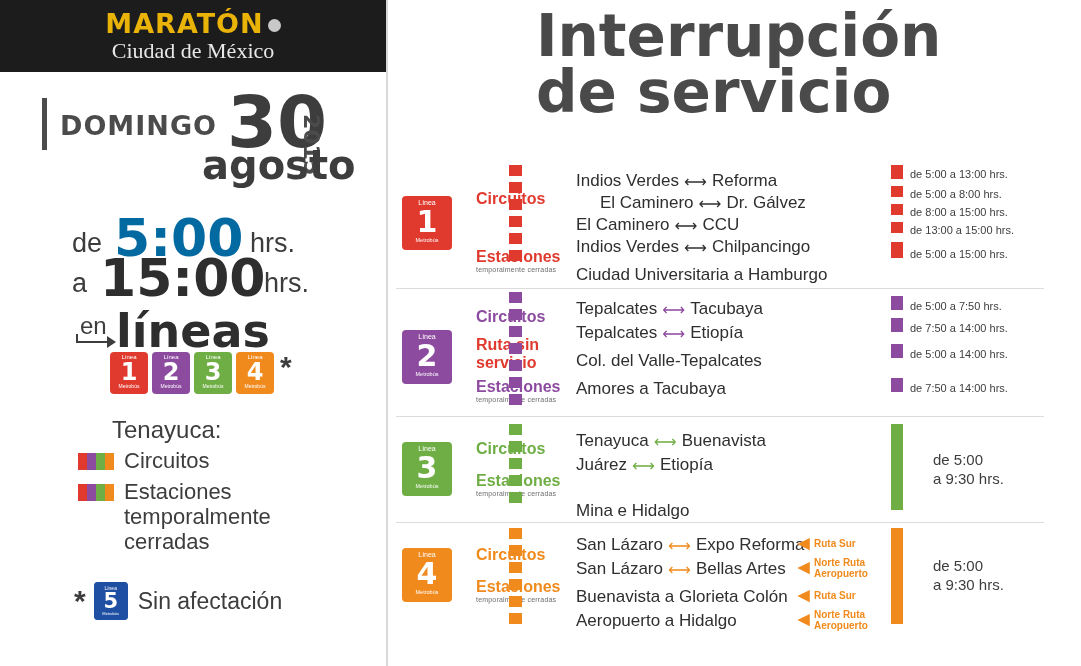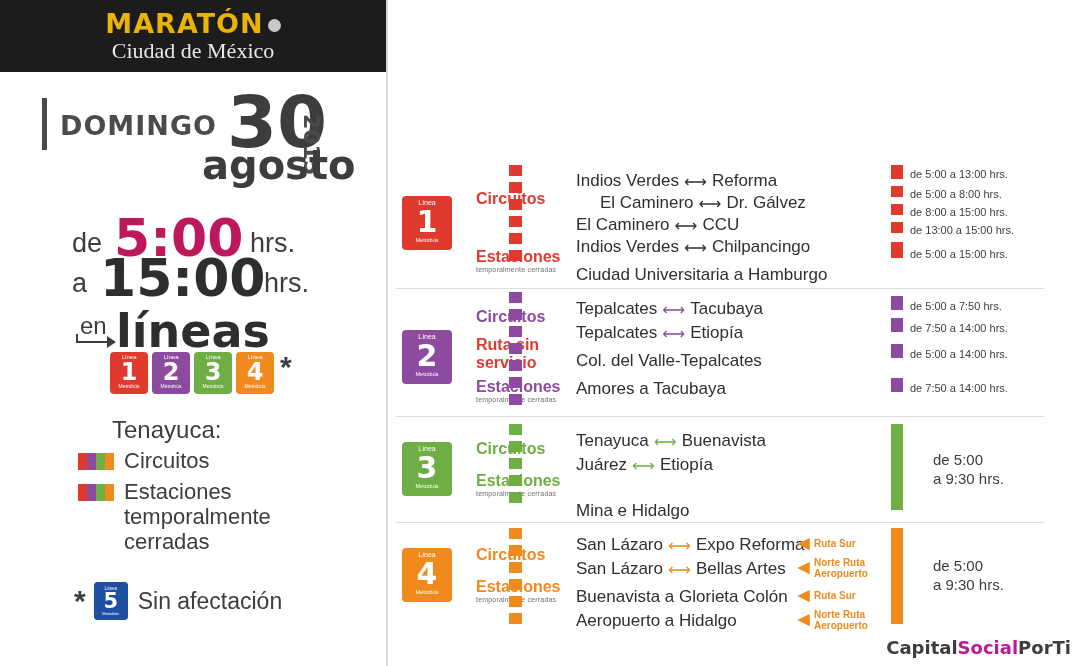--- a/index.html
+++ b/index.html
@@ -60,21 +60,21 @@
   .agosto{
     position:absolute;left:160px;top:46px;
     font-size:40px;font-weight:bold;color:#3d3d3d;
     font-family:"DejaVu Sans", sans-serif;
   }
 
   .hours{
     position:absolute;left:72px;top:212px;width:300px;height:86px;
   }
   .hours .de{position:absolute;left:0;top:16px;font-size:27px;color:#3d3d3d;}
-  .hours .t1{position:absolute;left:42px;top:-4px;font-size:52px;font-weight:bold;color:#be185d;font-family:"DejaVu Sans", sans-serif;}
+  .hours .t1{position:absolute;left:42px;top:-4px;font-size:52px;font-weight:bold;color:#0369a1;font-family:"DejaVu Sans", sans-serif;}
   .hours .hrs{position:absolute;left:178px;top:16px;font-size:27px;color:#3d3d3d;}
   .hours .a{position:absolute;left:0;top:56px;font-size:27px;color:#3d3d3d;}
   .hours .t2{position:absolute;left:28px;top:36px;font-size:52px;font-weight:bold;color:#2e2e2e;font-family:"DejaVu Sans", sans-serif;}
   .hours .hrs2{position:absolute;left:192px;top:56px;font-size:27px;color:#3d3d3d;}
 
   .enlineas{position:absolute;left:72px;top:308px;width:300px;height:40px;}
   .enlineas .en{position:absolute;left:8px;top:4px;font-size:24px;color:#3d3d3d;}
   .enlineas .arrow{
     position:absolute;left:4px;top:26px;width:38px;height:10px;
   }
@@ -255,20 +255,24 @@
       <span class="cap2">Metrobús</span>
     </span>
     <span class="sin-label">Sin afectación</span>
   </div>
 </div>
 
 <div class="vdiv"></div>
 
 <div class="right">
 
+  <div class="title">
+    <span>Interrupción</span><br>
+    <span>de servicio</span>
+  </div>
 
   <div>
     <div class="lchip" style="left:14px;top:196px;background:#e03a2f">
       <span class="cap">Línea</span>
       <span class="nm">1</span>
       <span class="cap2">Metrobús</span>
     </div>
 
     <div class="lbl" style="left:88px;top:190px;color:#e03a2f">Circuitos</div>
     <div class="lbl" style="left:88px;top:248px;color:#e03a2f">
@@ -447,16 +451,13 @@
       <span>Aeropuerto</span>
     </div>
 
     <div class="timebar" style="left:503px;top:528px;height:96px;background:#f08a1d"></div>
     <div class="timetxt" style="left:545px;top:556px;font-size:15px;line-height:19px;">
       <span>de 5:00</span><br>
       <span>a 9:30 hrs.</span>
     </div>
   </div>
 
-  <div class="footer">
-    <span class="f1">Capital</span><span class="f2">Social</span><span class="f3">PorTi</span>
-  </div>
 </div>
 
 </body></html>

